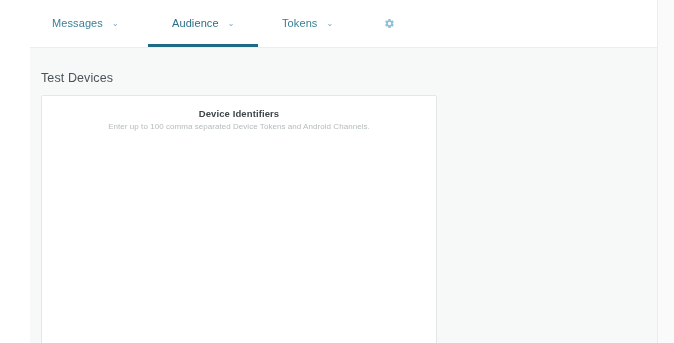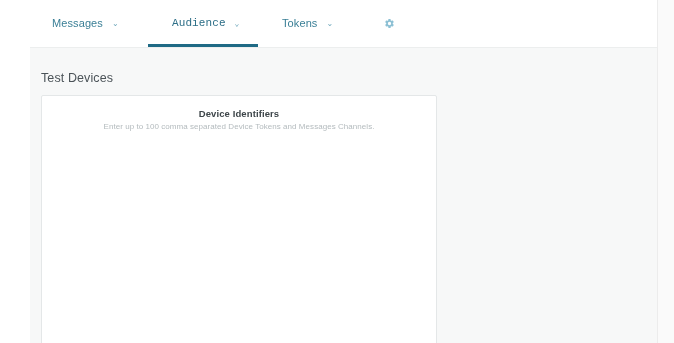--- a/index.html
+++ b/index.html
@@ -88,21 +88,21 @@
     content: "";
     position: absolute;
     left: 0;
     right: 0;
     bottom: 0px;
     height: 3px;
     background: #1f6a85;
   }
 
   .tab-messages { width: 108px; padding-left: 12px; }
-  .tab-audience { width: 110px; padding-left: 24px; font-family: Liberation Mono, monospace; }
+  .tab-audience { width: 110px; padding-left: 24px; }
   .tab-reports  { width: 100px; padding-left: 24px; }
   .tab-settings { width: 60px;  padding-left: 26px; }
 
   .gear-icon {
     width: 11px; height: 11px;
     display: block;
     color: #8cc0d4;
   }
 
   
@@ -233,21 +233,21 @@
   </div>
 
   <div class="page">
 
     <div class="page-title">Test Devices</div>
 
     <div class="form-column">
 
       <div class="card">
         <div class="card-title">Device Identifiers</div>
-        <div class="card-sub">Enter up to 100 comma separated Device Tokens and Messages Channels.</div>
+        <div class="card-sub">Enter up to 100 comma separated Device Tokens and Android Channels.</div>
       </div>
 
       <div class="card-footer">
         <button class="save-button">Save</button>
       </div>
 
     </div>
 
 
   </div>

